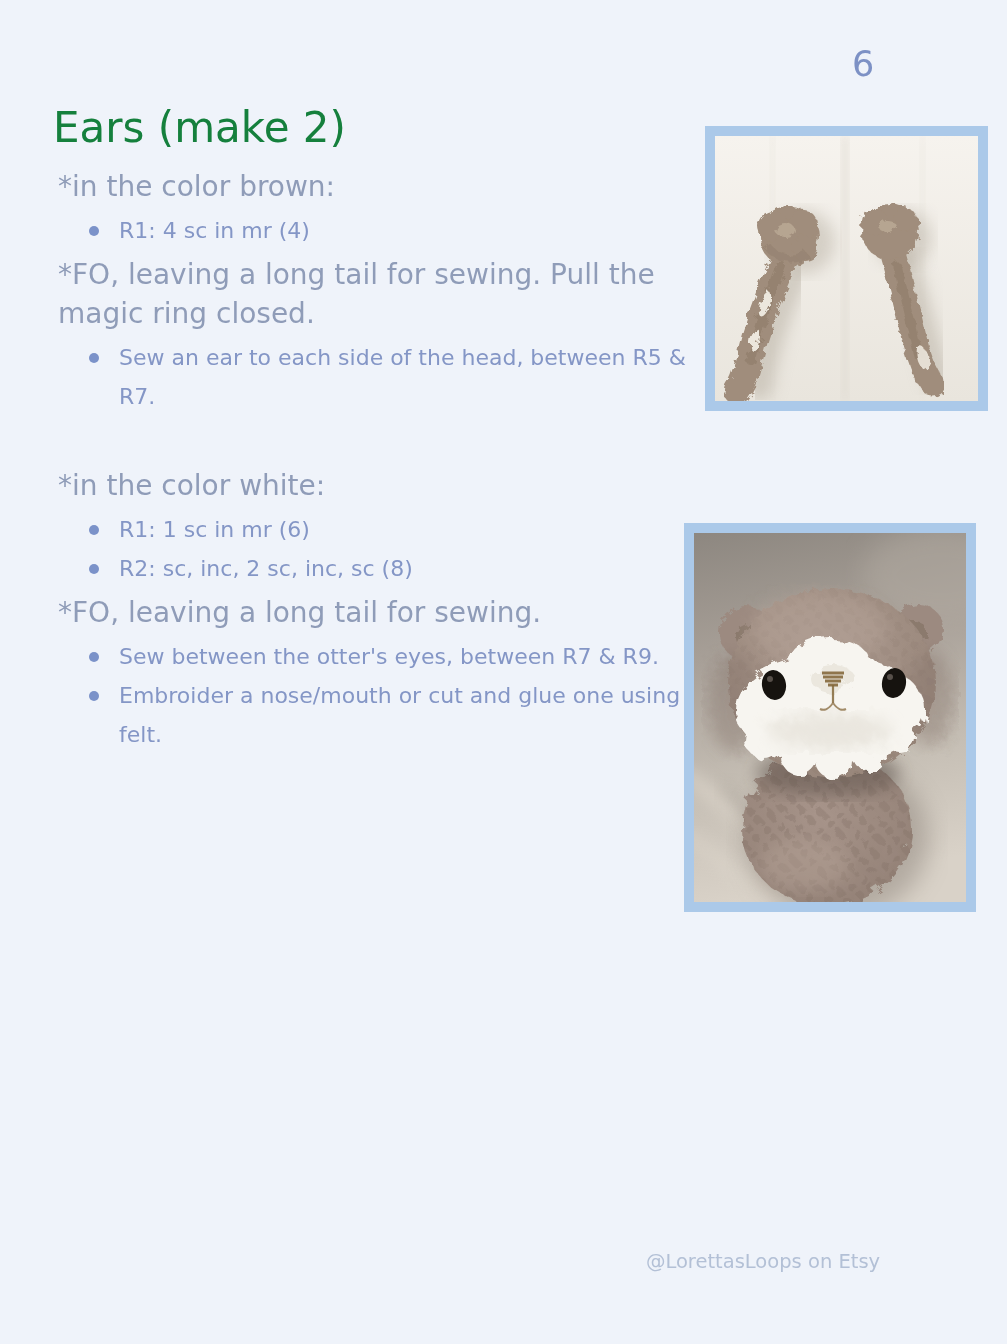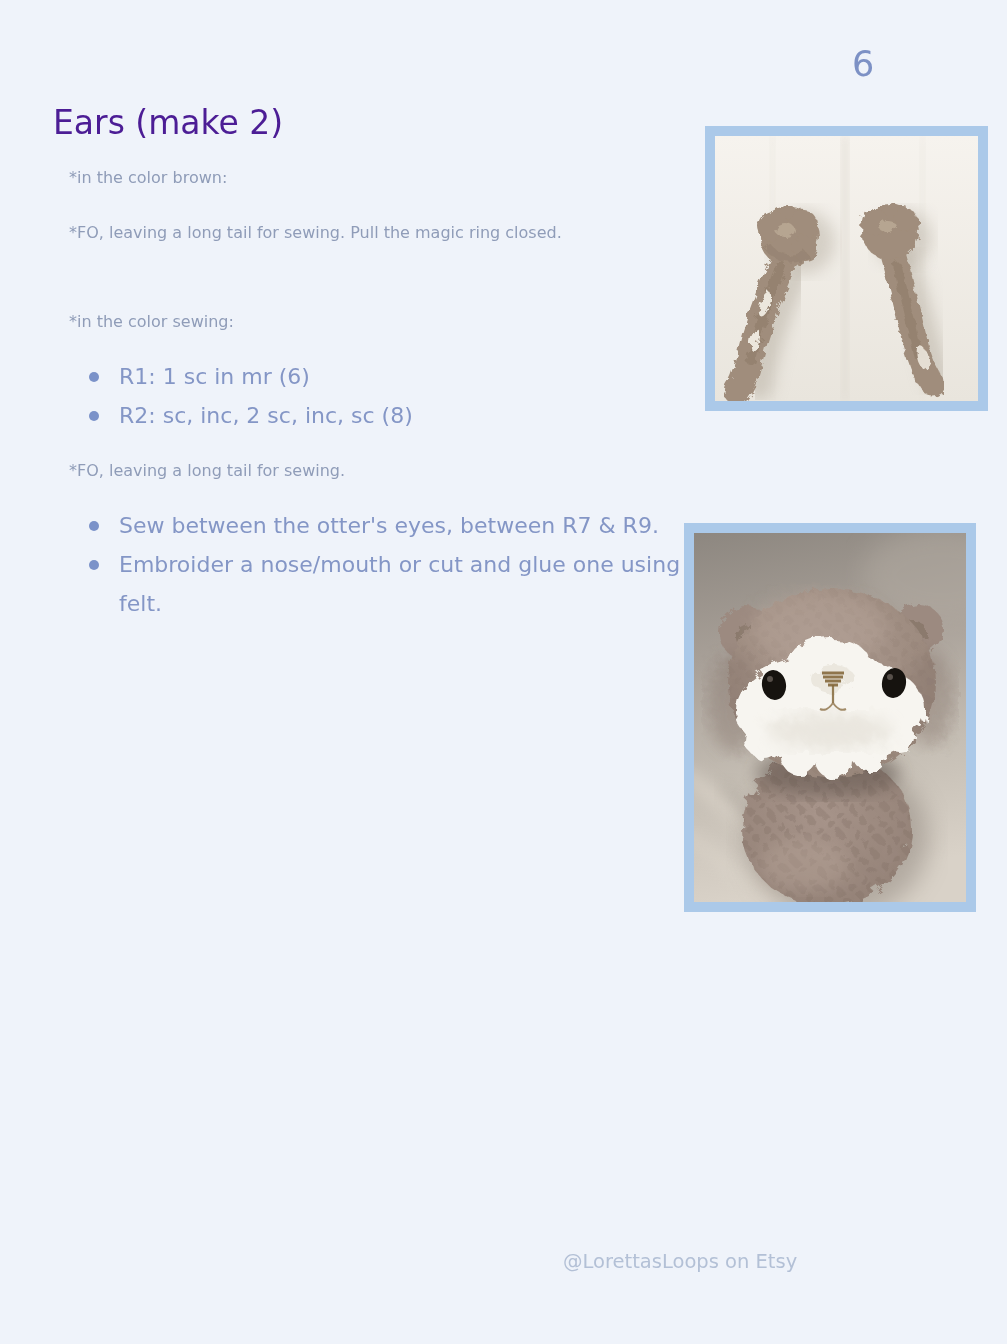--- a/index.html
+++ b/index.html
@@ -10,24 +10,24 @@
     overflow:hidden;
     font-family:"DejaVu Sans","Liberation Sans",sans-serif;
   }
   .page-number {
     position:absolute; left:852px; top:44px;
     font-size:35px; color:#7d91c5;
   }
   .content { position:absolute; left:53px; top:103px; width:660px; }
   .section-title {
     margin:0 0 15px 0;
-    font-size:33px; font-weight:400; color:#4c1d95;
+    font-size:42px; font-weight:400; color:#15803d;
   }
   .note {
-    margin:16px; font-size:16px; line-height:39px; color:#8f9cb8;
+    margin:5px; font-size:28px; line-height:39px; color:#8f9cb8;
   }
   ul.bullets { list-style:none; margin:0; padding:0; }
   ul.bullets li {
     position:relative; padding-left:66px;
     font-size:22px; line-height:39px; color:#8496c6;
   }
   .bullet-dot {
     position:absolute; left:36px; top:15px;
     width:10px; height:10px; border-radius:50%;
     background:#7b92c9;
@@ -35,41 +35,53 @@
   .section + .section { margin-top:50px; }
   .photo {
     position:absolute; box-sizing:border-box;
     border:10px solid #abc9e9; background:#efece6;
   }
   .photo svg { display:block; width:100%; height:100%; }
   .photo-ears  { left:705px; top:126px; width:283px; height:285px; }
   .photo-otter { left:684px; top:523px; width:292px; height:389px; }
   .footer {
     position:absolute; left:563px; top:1246px; width:400px;
-    font-size:19.5px; line-height:31px;
+    text-align:center; font-size:19.5px; line-height:31px;
     color:#b3c0d6;
   }
 </style>
 </head>
 <body>
 
 <div class="page">
 
   <div class="page-number">6</div>
 
   <div class="content">
 
     <div class="section">
       <h2 class="section-title">Ears (make 2)</h2>
       <p class="note">*in the color brown:</p>
+      <ul class="bullets">
+        <li>
+          <span class="bullet-dot"></span>
+          <span>R1: 4 sc in mr (4)</span>
+        </li>
+      </ul>
       <p class="note">*FO, leaving a long tail for sewing. Pull the magic ring closed.</p>
+      <ul class="bullets">
+        <li>
+          <span class="bullet-dot"></span>
+          <span>Sew an ear to each side of the head, between R5 &amp; R7.</span>
+        </li>
+      </ul>
     </div>
 
     <div class="section">
-      <p class="note">*in the color sewing:</p>
+      <p class="note">*in the color white:</p>
       <ul class="bullets">
         <li>
           <span class="bullet-dot"></span>
           <span>R1: 1 sc in mr (6)</span>
         </li>
         <li>
           <span class="bullet-dot"></span>
           <span>R2: sc, inc, 2 sc, inc, sc (8)</span>
         </li>
       </ul>

